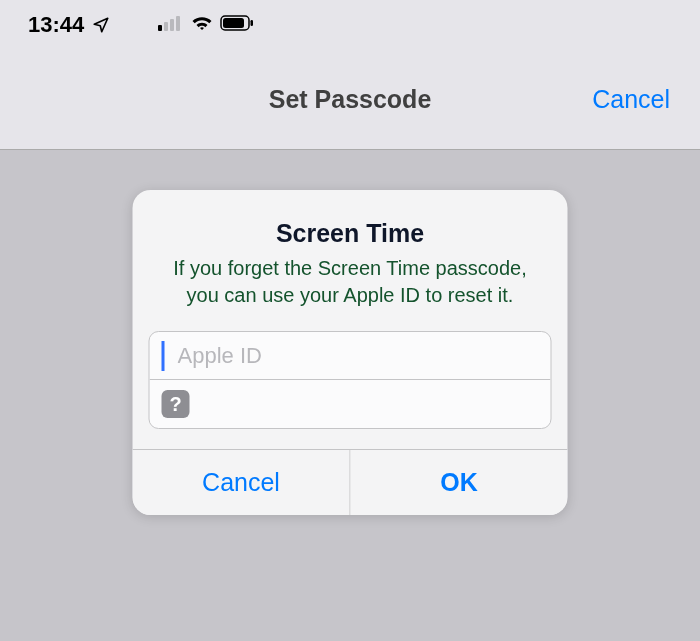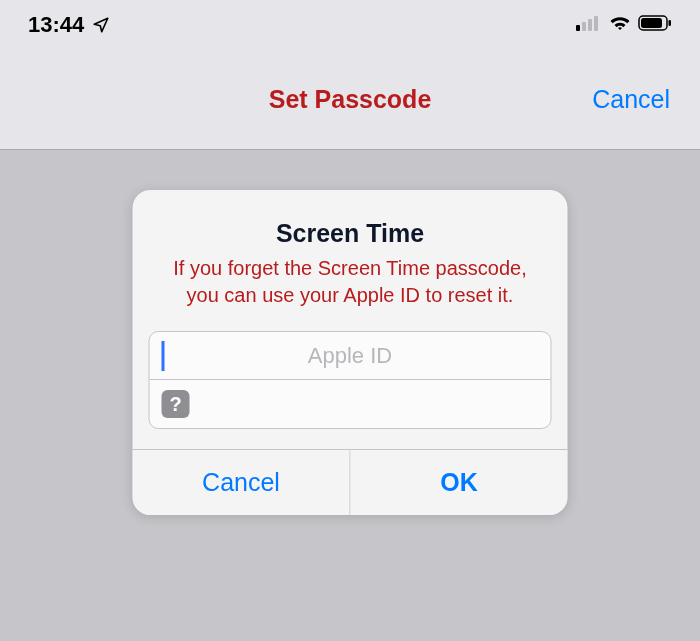--- a/index.html
+++ b/index.html
@@ -14,21 +14,21 @@
       height: 641px;
       background: #d8d8da;
       position: relative;
       overflow: hidden;
     }
     .status-bar {
       height: 50px;
       background: #e6e5ea;
       display: flex;
       align-items: center;
-      justify-content: space-between;
+      justify-content: flex-start;
       padding: 0 28px;
       gap: 48px;
     }
     .status-left {
       display: flex;
       align-items: center;
       gap: 8px;
     }
     .status-time {
       font-size: 22px;
@@ -48,21 +48,21 @@
       background: #e6e5ea;
       border-bottom: 1px solid #aaa;
       display: flex;
       align-items: center;
       justify-content: center;
       position: relative;
     }
     .nav-title {
       font-size: 25px;
       font-weight: 600;
-      color: #b91c1c;
+      color: #404040;
     }
     .nav-cancel {
       position: absolute;
       right: 30px;
       font-size: 25px;
       font-weight: 400;
       color: #007aff;
       cursor: pointer;
     }
     .content-area {
@@ -88,21 +88,21 @@
     .alert-title {
       font-size: 25px;
       font-weight: 600;
       color: #0f172a;
       line-height: 1.25;
       margin-bottom: 6px;
     }
     .alert-message {
       font-size: 20px;
       font-weight: 400;
-      color: #b91c1c;
+      color: #14532d;
       line-height: 1.35;
     }
     .alert-inputs {
       padding: 0 16px 20px 16px;
     }
     .input-group {
       border: 1px solid #c4c4c6;
       border-radius: 10px;
       overflow: hidden;
       background: #fbfbfc;
@@ -223,21 +223,21 @@
     <div class="alert-header">
       <div class="alert-title">
         <div>Screen Time</div>
       </div>
       <div class="alert-message">If you forget the Screen Time passcode, you can use your Apple ID to reset it.</div>
     </div>
     <div class="alert-inputs">
       <div class="input-group">
         <div class="input-row">
           <span class="caret"></span>
-          <input type="text" class="input-field" style="padding-left: 0px; text-align: center;" placeholder="Apple ID">
+          <input type="text" class="input-field" style="padding-left: 16px;" placeholder="Apple ID">
         </div>
         <div class="input-row">
           <div class="help-badge">?</div>
         </div>
       </div>
     </div>
     <div class="alert-buttons">
       <div class="alert-button">Cancel</div>
       <div class="alert-button">OK</div>
     </div>

